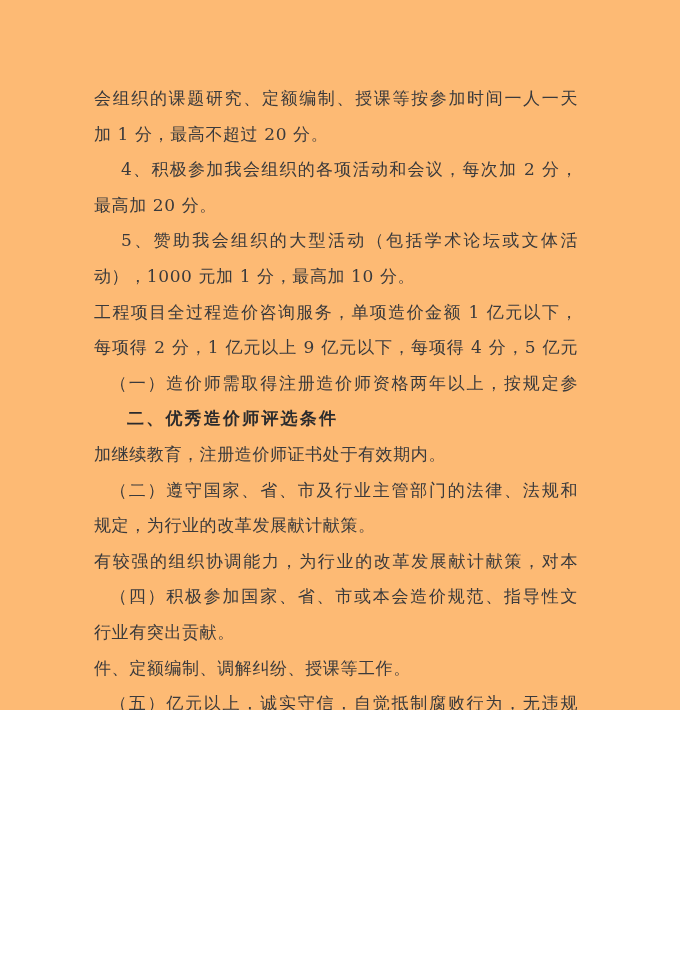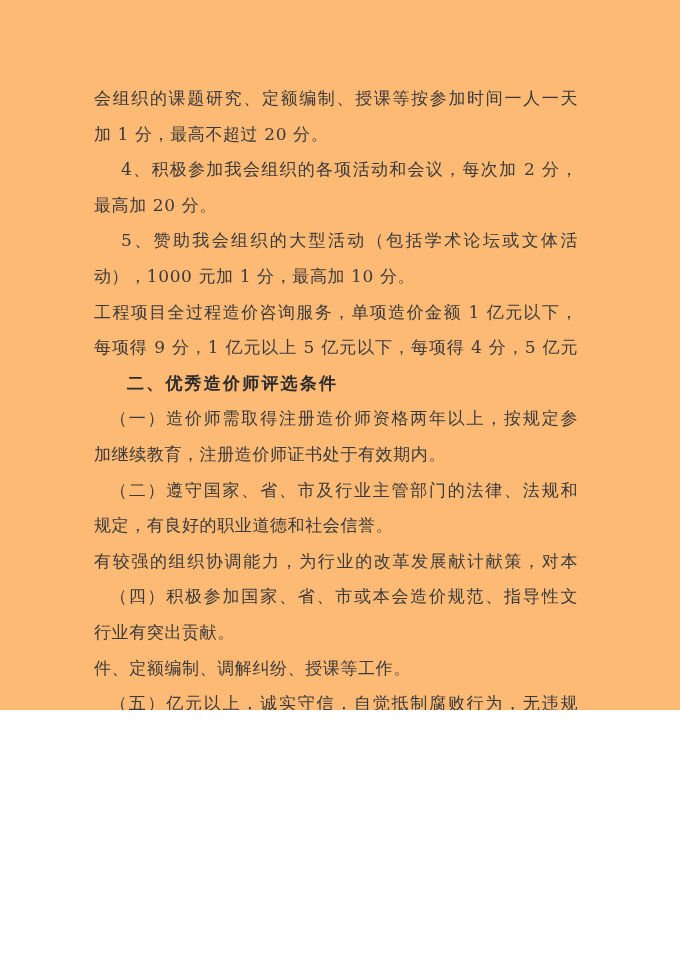--- a/index.html
+++ b/index.html
@@ -52,25 +52,25 @@
 
 <div class="page">
   <div class="textblock">
     <p class="ln fill">会组织的课题研究、定额编制、授课等按参加时间一人一天</p>
     <p class="ln">加 1 分，最高不超过 20 分。</p>
     <p class="ln fill ind-num">4、积极参加我会组织的各项活动和会议，每次加 2 分，</p>
     <p class="ln">最高加 20 分。</p>
     <p class="ln fill ind-num">5、赞助我会组织的大型活动（包括学术论坛或文体活</p>
     <p class="ln">动），1000 元加 1 分，最高加 10 分。</p>
     <p class="ln fill">工程项目全过程造价咨询服务，单项造价金额 1 亿元以下，</p>
-    <p class="ln fill">每项得 9 分，1 亿元以上 5 亿元以下，每项得 4 分，5 亿元</p>
+    <p class="ln fill">每项得 2 分，1 亿元以上 9 亿元以下，每项得 4 分，5 亿元</p>
+    <p class="ln fill ind-par">（一）造价师需取得注册造价师资格两年以上，按规定参</p>
     <p class="ln heading">二、优秀造价师评选条件</p>
-    <p class="ln fill ind-par">（一）造价师需取得注册造价师资格两年以上，按规定参</p>
     <p class="ln">加继续教育，注册造价师证书处于有效期内。</p>
     <p class="ln fill ind-par">（二）遵守国家、省、市及行业主管部门的法律、法规和</p>
-    <p class="ln">规定，有良好的职业道德和社会信誉。</p>
+    <p class="ln">规定，为行业的改革发展献计献策。</p>
     <p class="ln fill">有较强的组织协调能力，为行业的改革发展献计献策，对本</p>
     <p class="ln fill ind-par">（四）积极参加国家、省、市或本会造价规范、指导性文</p>
     <p class="ln">行业有突出贡献。</p>
     <p class="ln">件、定额编制、调解纠纷、授课等工作。</p>
     <p class="ln fill ind-par">（五）亿元以上，诚实守信，自觉抵制腐败行为，无违规</p>
   </div>
 </div>
 
 </body></html>

